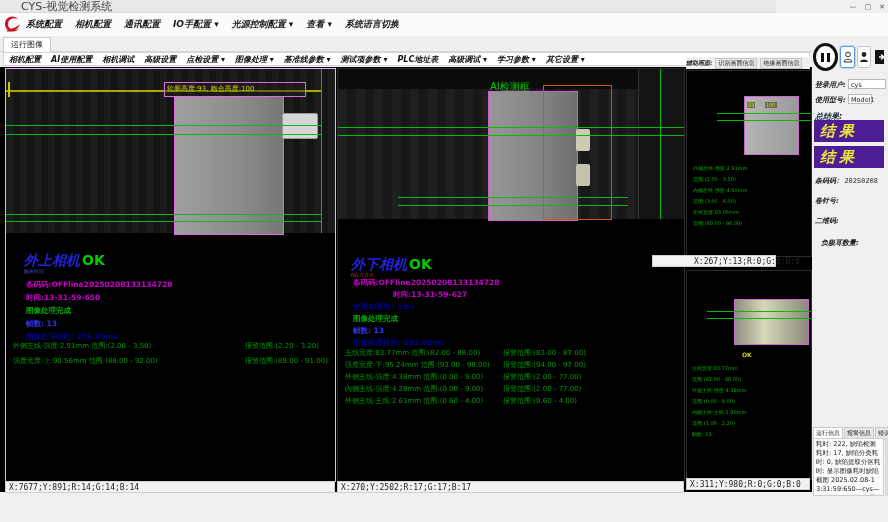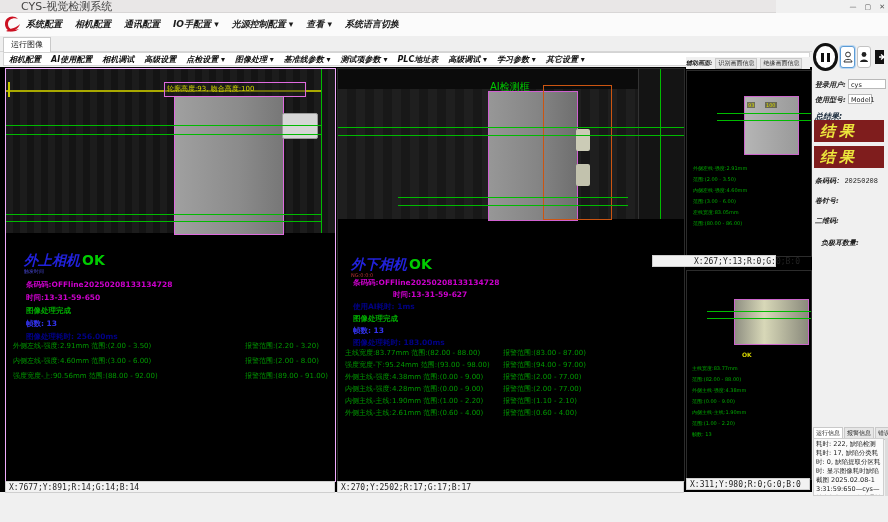--- a/index.html
+++ b/index.html
@@ -93,21 +93,21 @@
   .btnrow{left:1px;top:3px;width:74px;height:28px;display:flex;align-items:center;gap:2px;}
   .pausebtn{width:22px;height:22px;border:3px solid #111;border-radius:50%;background:#fff;
             display:flex;align-items:center;justify-content:center;gap:3px;}
   .pausebtn i{display:block;width:3px;height:9px;background:#111;}
   .sqbtn{width:14px;height:20px;background:#fff;border:1px solid #c3c3c3;border-radius:3px;
          display:flex;align-items:center;justify-content:center;}
   .sqbtn.active{border:1px solid #5b9bd5;box-shadow:0 0 0 1px #bcd7f0;}
   .plabel{font-size:7px;font-weight:bold;font-style:italic;color:#222;white-space:nowrap;}
   .pinput{background:#fff;border:1px solid #b9b9b9;font-size:6.5px;line-height:10px;height:10px;
           padding-left:2px;box-sizing:border-box;}
-  .resbox{left:2px;width:70px;height:22px;background:#7f1d1d;
+  .resbox{left:2px;width:70px;height:22px;background:#4c1d95;
           font-size:15px;font-weight:bold;font-style:italic;color:#ece63c;line-height:22px;padding-left:6px;
           box-sizing:border-box;letter-spacing:4px;}
   .logtabs{left:1px;top:387px;width:74px;display:flex;gap:1px;}
   .logtabs div{font-size:6px;padding:1px 2px;background:#e6e6e6;border:1px solid #c9c9c9;white-space:nowrap;}
   .logtabs div.active{background:#fff;}
   .logbox{left:1px;top:398px;width:71px;height:58px;background:#fafafa;border:1px solid #cfcfcf;
           font-size:6.5px;line-height:9px;color:#222;padding:1px 2px;box-sizing:border-box;overflow:hidden;
           word-break:break-all;}
   .logscroll{left:73px;top:398px;width:3px;height:58px;background:#dcdcdc;}
 
@@ -189,24 +189,20 @@
       <div class="abs t-sub" style="left:18px;top:199px;color:#4444cc;">触发时间</div>
       <div class="abs t-mag" style="left:20px;top:211px;">条码码:OFFline20250208133134728</div>
       <div class="abs t-mag" style="left:20px;top:224px;">时间:13-31-59-650</div>
       <div class="abs t-grn" style="left:20px;top:237px;">图像处理完成</div>
       <div class="abs t-blu" style="left:20px;top:250px;">帧数: 13</div>
       <div class="abs t-dblu" style="left:20px;top:263px;">图像处理耗时: 256.00ms</div>
       <div class="abs m-rows lv-rows" style="left:7px;top:272px;width:320px;">
           <div>
             <span class="m-left">外侧左线-强度:2.91mm 范围:(2.00 - 3.50)</span>
             <span class="m-right">报警范围:(2.20 - 3.20)</span>
-          </div>
-          <div>
-            <span class="m-left">内侧左线-强度:4.60mm 范围:(3.00 - 6.00)</span>
-            <span class="m-right">报警范围:(2.00 - 8.00)</span>
           </div>
           <div>
             <span class="m-left">强度宽度-上:90.56mm 范围:(88.00 - 92.00)</span>
             <span class="m-right">报警范围:(89.00 - 91.00)</span>
           </div>
         </div>
     </div>
     <div class="abs view-footer f-left">X:7677;Y:891;R:14;G:14;B:14</div>
 
     <div class="view v-mid">
@@ -245,24 +241,20 @@
           </div>
           <div>
             <span class="m-left">外侧主线-强度:4.38mm 范围:(0.00 - 9.00)</span>
             <span class="m-right">报警范围:(2.00 - 77.00)</span>
           </div>
           <div>
             <span class="m-left">内侧主线-强度:4.28mm 范围:(0.00 - 9.00)</span>
             <span class="m-right">报警范围:(2.00 - 77.00)</span>
           </div>
           <div>
-            <span class="m-left">内侧主线-主线:1.90mm 范围:(1.00 - 2.20)</span>
-            <span class="m-right">报警范围:(1.10 - 2.10)</span>
-          </div>
-          <div>
             <span class="m-left">外侧主线-主线:2.61mm 范围:(0.60 - 4.00)</span>
             <span class="m-right">报警范围:(0.60 - 4.00)</span>
           </div>
         </div>
     </div>
     <div class="abs view-footer f-mid">X:270;Y:2502;R:17;G:17;B:17</div>
   </div>
 
   <div class="abs th-head">
     <span class="lbl">辅助画面:</span>

